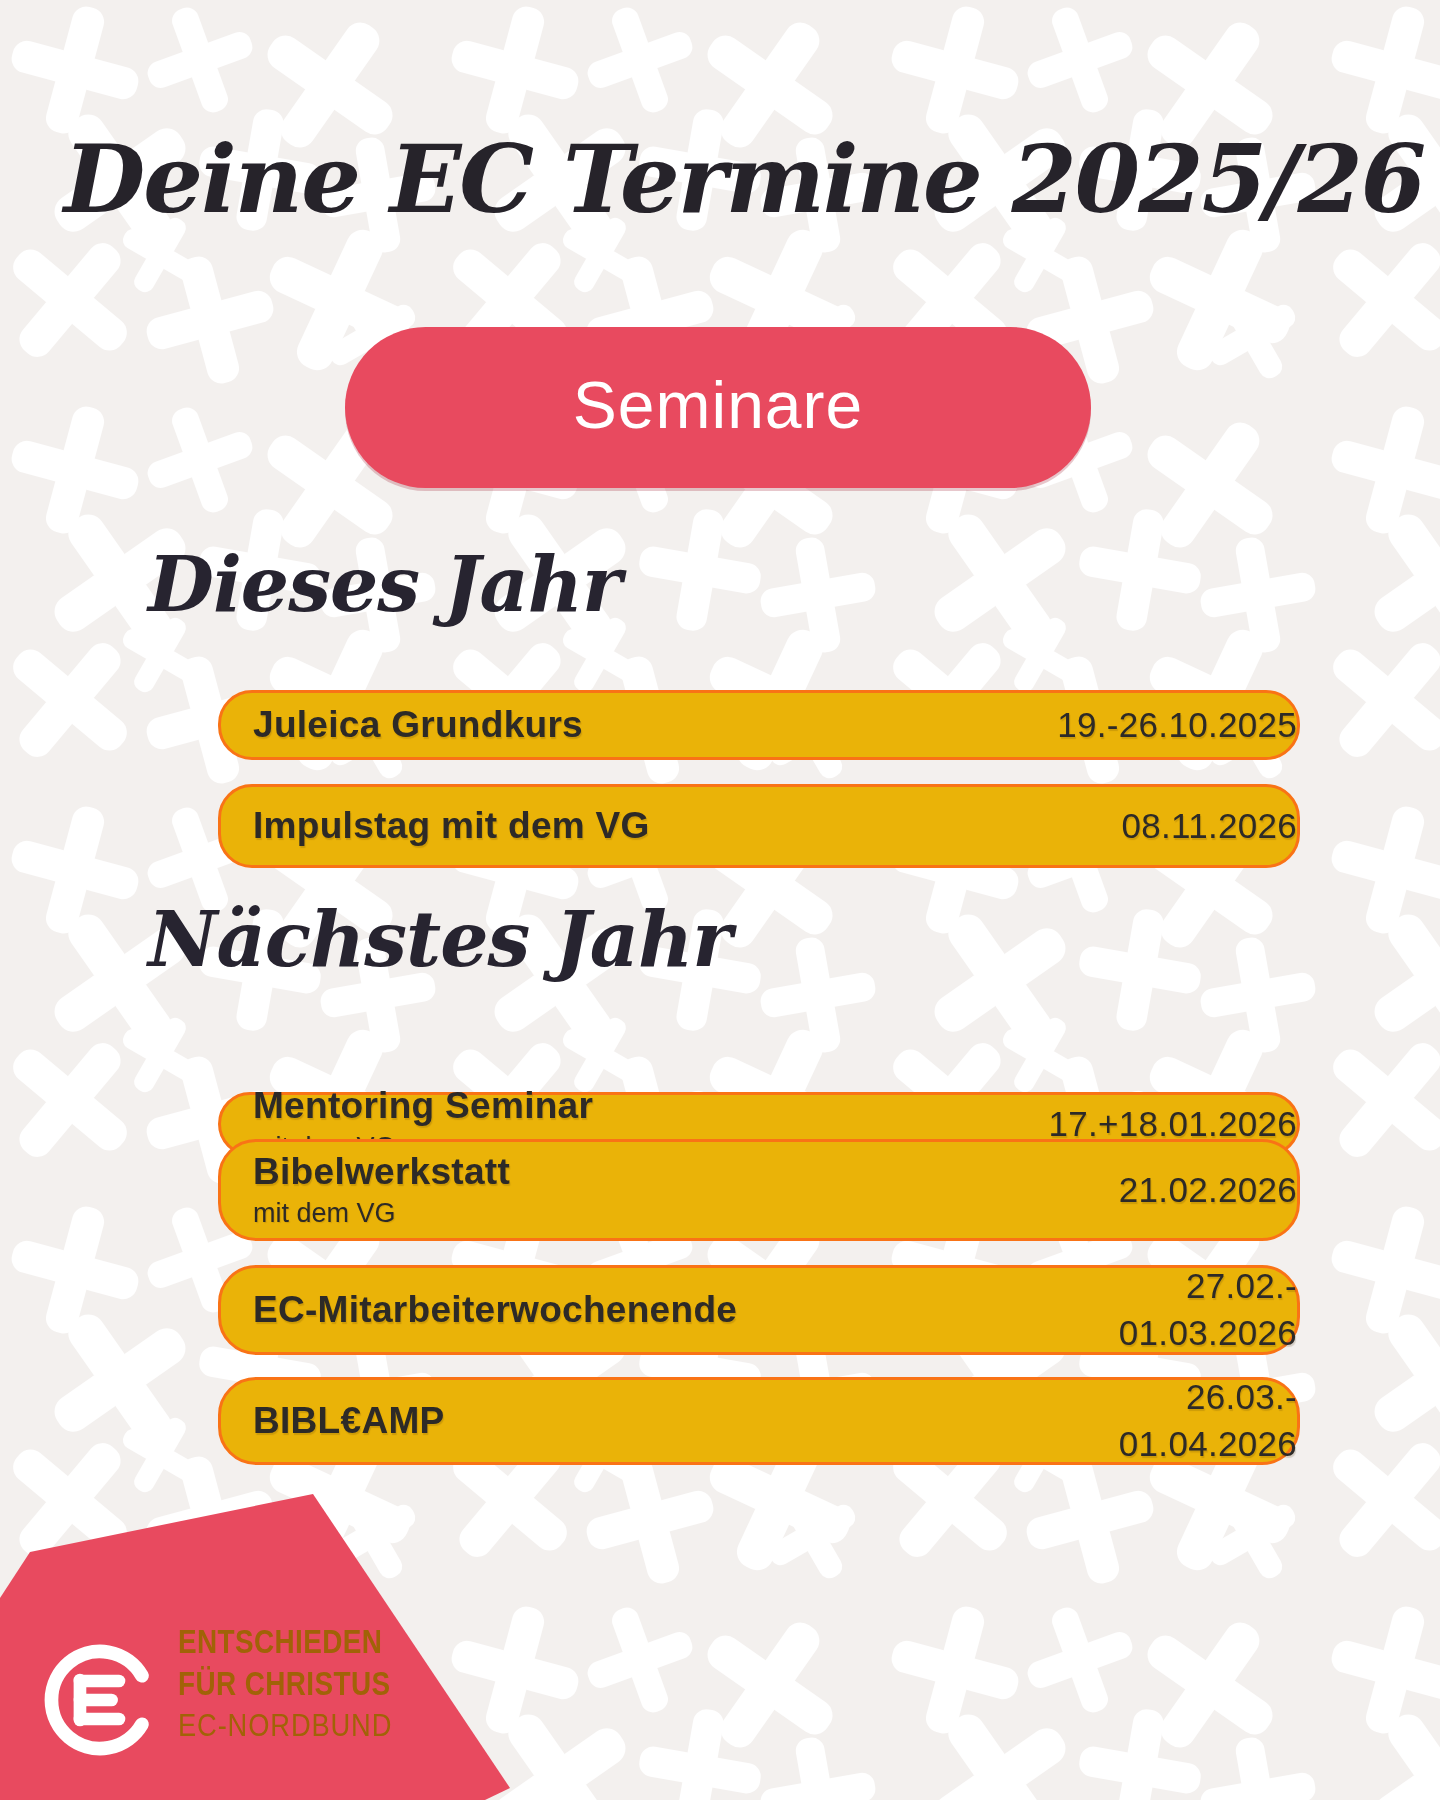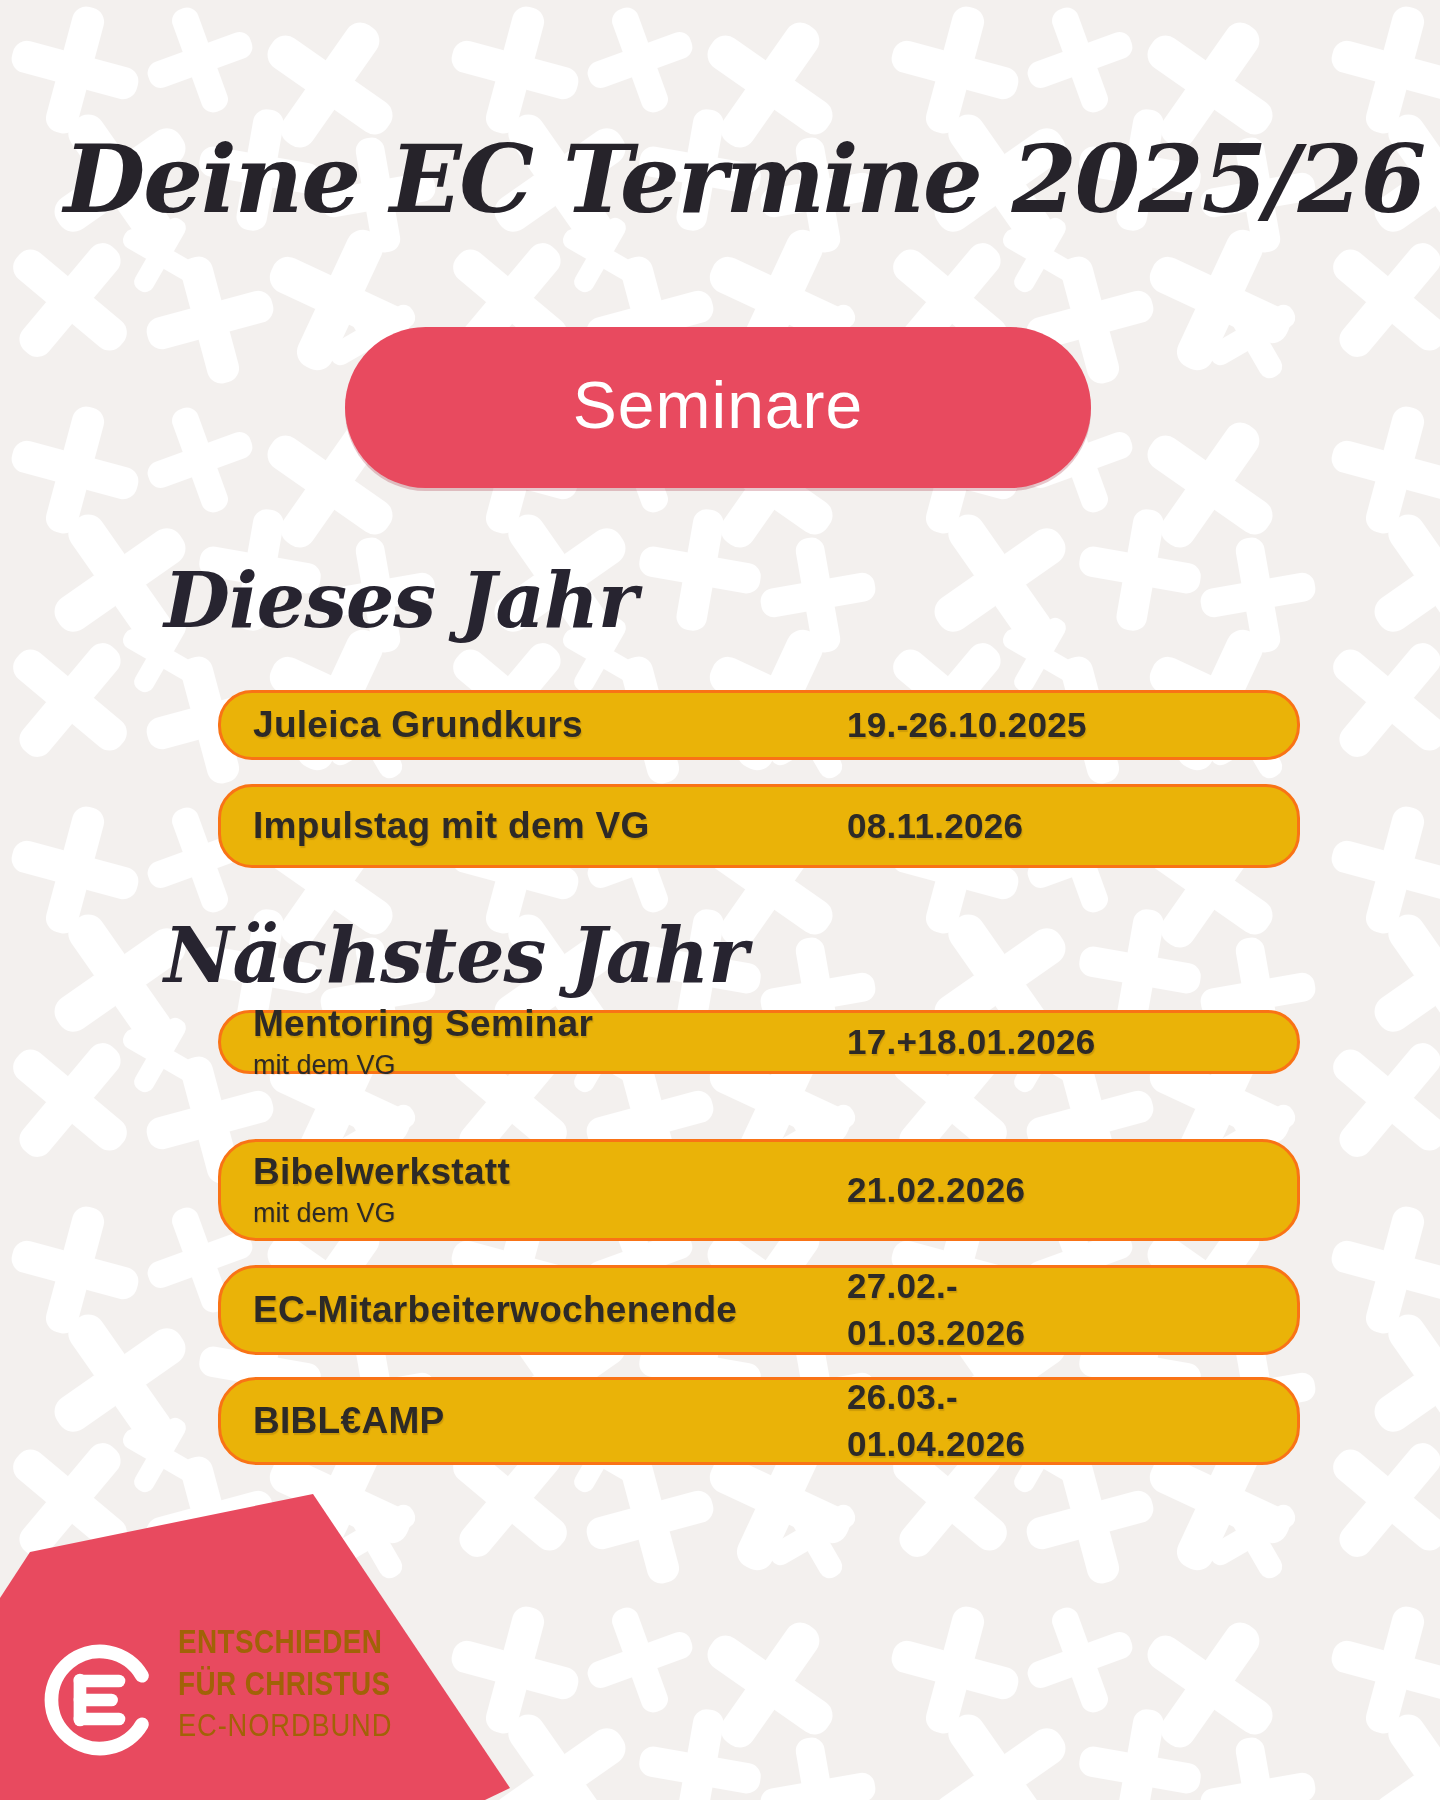--- a/index.html
+++ b/index.html
@@ -29,58 +29,59 @@
     background:#e84a5f;border-radius:82px;
     display:flex;align-items:center;justify-content:center;
     box-shadow:0 3px 0 rgba(160,30,50,.25);
   }
   .category-pill span{
     color:#ffffff;font-size:66px;font-weight:400;letter-spacing:1px;
     padding-bottom:6px;
   }
 
   .script-heading{
-    position:absolute;left:148px;margin:16px;
+    position:absolute;left:148px;margin:0;
     font-family:"DejaVu Serif",serif;
     font-style:italic;font-weight:600;
     font-size:76px;line-height:1.1;color:#272430;letter-spacing:-1px;
   }
   .heading-1{top:543px;}
   .heading-2{top:898px;}
 
   .event-row{
     position:absolute;left:218px;width:1082px;box-sizing:border-box;
     background:#eab308;border:3px solid #f97316;border-radius:38px;
     display:flex;align-items:stretch;
   }
   .row-1{top:690px;height:70px;border-radius:34px;}
   .row-2{top:784px;height:84px;border-radius:34px;}
-  .row-3{top:1010px;height:64px;gap:44px;}
+  .row-3{top:1092px;height:64px;gap:44px;}
   .row-4{top:1139px;height:102px;}
   .row-5{top:1265px;height:90px;}
   .row-6{top:1377px;height:88px;}
 
   .event-name-col{
     flex:1;padding-left:32px;
     display:flex;flex-direction:column;justify-content:center;gap:5px;
   }
   .event-name{
     font-size:37px;font-weight:700;color:#2d2a27;letter-spacing:.3px;
     text-shadow:1px 2px 1px rgba(80,50,10,.18);
   }
   .event-sub{
     font-size:27px;font-weight:400;color:#2d2a27;
     text-shadow:1px 1px 1px rgba(80,50,10,.15);
   }
   .event-date-col{
     width:450px;box-sizing:border-box;
     display:flex;flex-direction:column;justify-content:center;gap:10px;
-    font-size:35px;font-weight:700;color:#2d2a27;letter-spacing:.3px;
+    font-size:35px;font-weight:400;color:#2d2a27;letter-spacing:.3px;
     text-shadow:1px 2px 1px rgba(80,50,10,.18);
     line-height:1.05;
+    text-align:right;
   }
 
   .footer-polygon{position:absolute;left:0;top:1490px;width:520px;height:310px;}
   .footer-logo{position:absolute;left:42px;top:1642px;width:116px;height:116px;}
   .footer-text{
     position:absolute;left:178px;top:1620px;width:320px;
     color:#a16207;
   }
   .footer-text .org-bold{
     font-size:34px;font-weight:700;line-height:42px;letter-spacing:.5px;

